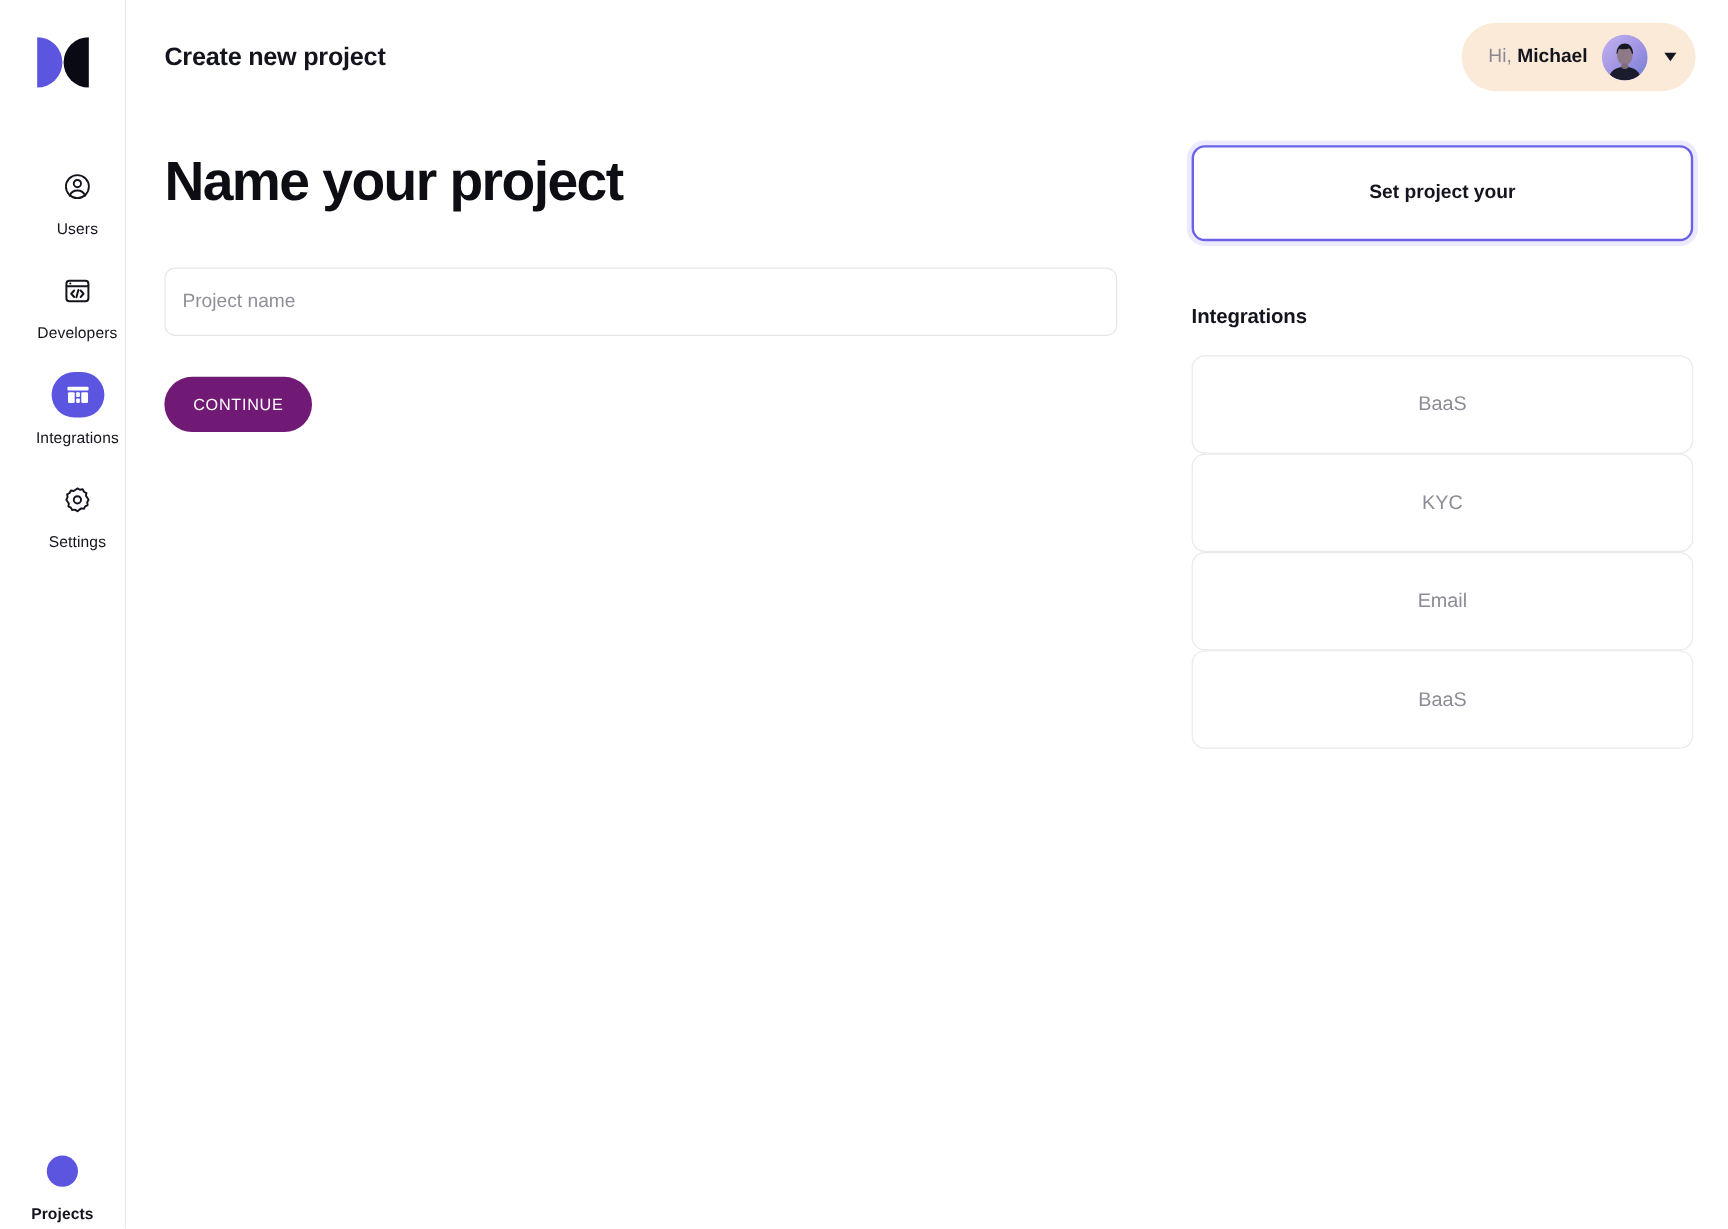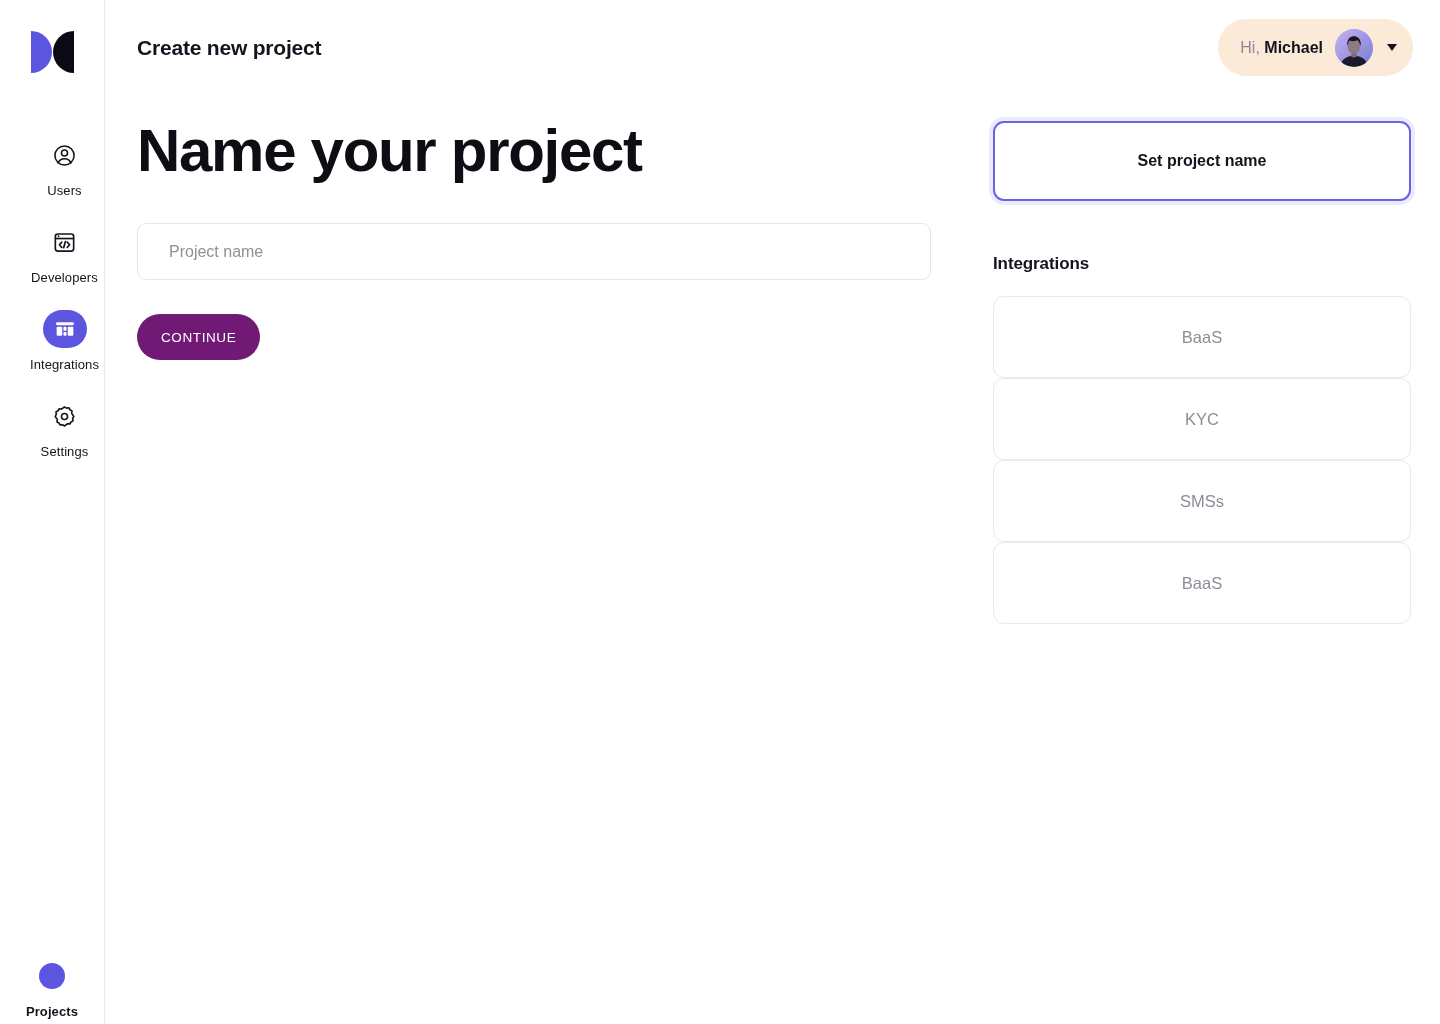--- a/index.html
+++ b/index.html
@@ -187,35 +187,35 @@
     align-items: flex-start;
   }
 
   .col-left {
     width: 794px;
     flex: none;
     padding-top: 27px;
   }
 
   .big-title {
-    font-size: 60px;
+    font-size: 46px;
     line-height: 56px;
     font-weight: 700;
     color: #0d0d14;
     letter-spacing: -1.3px;
   }
 
   .name-input {
     margin-top: 44px;
     width: 794px;
     height: 57px;
     border: 1px solid #e6e6ea;
     border-radius: 9px;
     background: #ffffff;
-    padding: 0 31px;
+    padding: 0 14px;
     font-family: "Liberation Sans", sans-serif;
     font-size: 16px;
     color: #14141e;
     outline: none;
   }
   .name-input::placeholder { color: #8f8f99; }
 
   .continue-btn {
     margin-top: 34px;
     height: 46px;
@@ -398,26 +398,26 @@
 
         <input class="name-input" type="text" placeholder="Project name" style="">
 
         <div>
           <button class="continue-btn">CONTINUE</button>
         </div>
       </section>
 
       <aside class="col-right">
 
-        <div class="step-card">Set project name</div>
+        <div class="step-card">Set project your</div>
 
         <h3 class="section-heading">Integrations</h3>
 
         <div class="integration-list">
           <div class="integration-card">BaaS</div>
           <div class="integration-card">KYC</div>
-          <div class="integration-card">SMSs</div>
+          <div class="integration-card">Email</div>
           <div class="integration-card">BaaS</div>
         </div>
       </aside>
     </div>
   </main>
 </div>
 
 </body></html>

